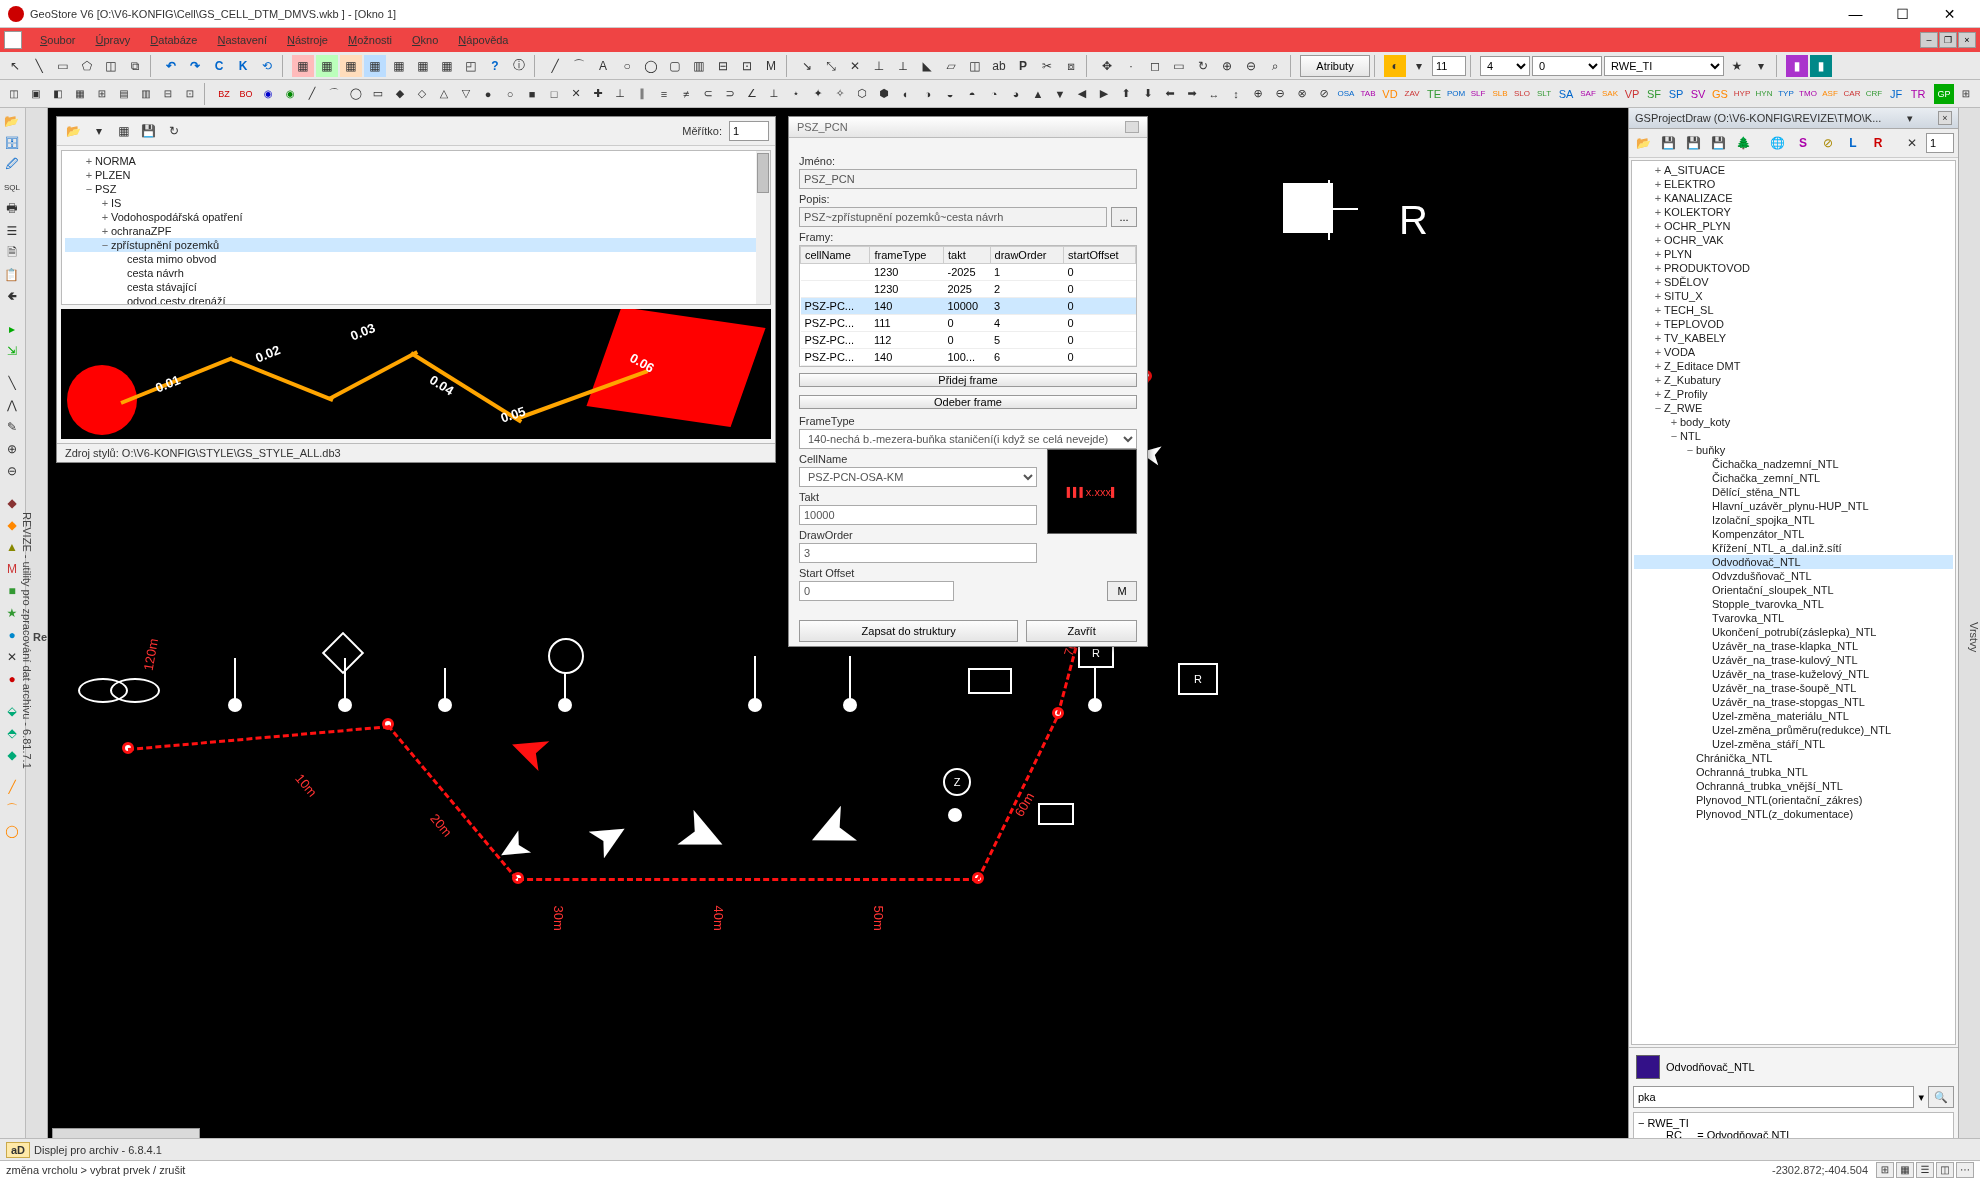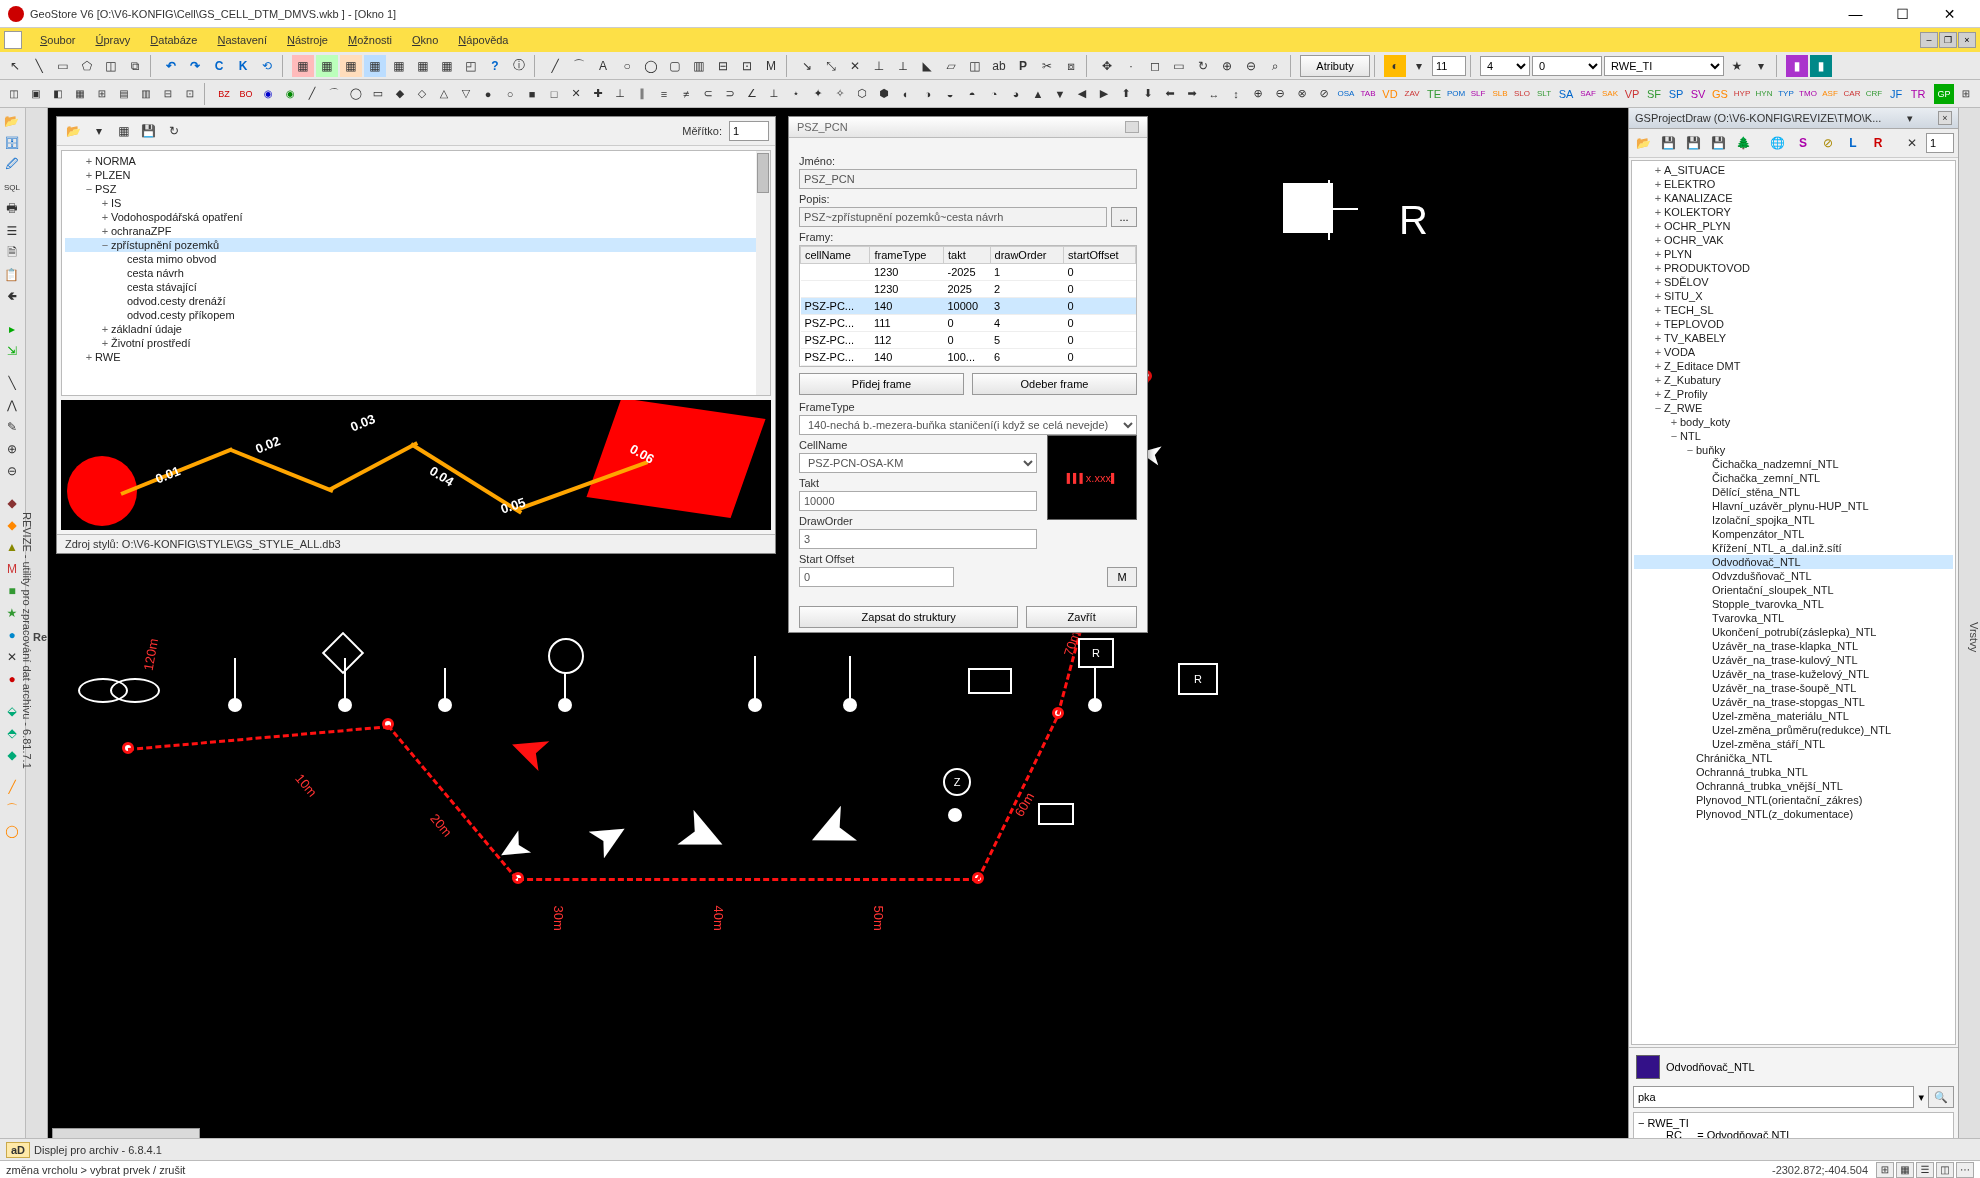--- a/index.html
+++ b/index.html
@@ -6,21 +6,21 @@
 body { background: #f0f0f0; width: 1980px; height: 1178px; overflow: hidden; position: relative; }
 
 
 .titlebar { height: 28px; background: #fff; display: flex; align-items: center; padding: 0 8px; border-bottom: 1px solid #ccc; }
 .titlebar .icon { width: 16px; height: 16px; background: #c00; border-radius: 50%; margin-right: 6px; }
 .titlebar .title { flex: 1; color: #333; }
 .titlebar .winbtns { display: flex; gap: 2px; }
 .titlebar .winbtn { width: 45px; height: 28px; display: flex; align-items: center; justify-content: center; font-size: 14px; }
 
 
-.menubar { height: 24px; background: #fde047; display: flex; align-items: center; padding: 0 4px; position: relative; }
+.menubar { height: 24px; background: #ef4444; display: flex; align-items: center; padding: 0 4px; position: relative; }
 .menubar .docicon { width: 18px; height: 18px; background: #fff; border: 1px solid #999; margin-right: 8px; }
 .menubar .mitem { padding: 3px 10px; color: #333; cursor: default; }
 .menubar .mitem u { text-decoration: underline; }
 .menubar .mdibtns { position: absolute; right: 4px; display: flex; gap: 1px; }
 .menubar .mdibtn { width: 18px; height: 16px; background: #d0d0d0; border: 1px solid #999; font-size: 9px; display: flex; align-items: center; justify-content: center; }
 
 
 .toolbar { height: 28px; background: #eaeaea; border-bottom: 1px solid #bbb; display: flex; align-items: center; padding: 0 4px; gap: 2px; }
 .tbtn { width: 22px; height: 22px; border: 1px solid transparent; display: flex; align-items: center; justify-content: center; font-size: 12px; color: #333; }
 .tsep { width: 6px; height: 22px; border-left: 1px solid #aaa; margin: 0 2px; }
@@ -34,21 +34,21 @@
 .leftstrip .tbtn { width: 20px; height: 20px; }
 .leftstrip2 { width: 22px; background: #e0e0e0; border-right: 1px solid #aaa; writing-mode: vertical-rl; text-orientation: mixed; font-size: 10px; color: #444; padding-top: 6px; display: flex; flex-direction: column; align-items: center; }
 .canvaswrap { flex: 1; position: relative; background: #000; overflow: hidden; }
 .rightstrip { width: 22px; background: #e0e0e0; border-left: 1px solid #aaa; writing-mode: vertical-rl; font-size: 10px; color: #444; padding-top: 6px; text-align: center; }
 
 
 .styles-panel { position: absolute; left: 8px; top: 8px; width: 720px; background: #f4f4f4; border: 1px solid #888; box-shadow: 2px 2px 6px rgba(0,0,0,.3); z-index: 5; }
 .panel-title { background: linear-gradient(#fdfdfd,#e8e8e8); padding: 4px 8px; color: #333; border-bottom: 1px solid #bbb; }
 .panel-toolbar { display: flex; align-items: center; padding: 3px 6px; gap: 3px; background: #f0f0f0; border-bottom: 1px solid #ccc; }
 .panel-toolbar .spacer { flex: 1; }
-.tree { background: #fff; border: 1px solid #bbb; margin: 4px; height: 246px; overflow-y: auto; padding: 3px; font-size: 11px; position: relative; }
+.tree { background: #fff; border: 1px solid #bbb; margin: 4px; height: 155px; overflow-y: auto; padding: 3px; font-size: 11px; position: relative; }
 .tree-item { padding: 1px 0 1px 4px; color: #222; cursor: default; white-space: nowrap; }
 .tree-item.sel { background: #cde8ff; }
 .tree-item .tw { display: inline-block; width: 12px; text-align: center; color: #666; }
 .ind1 { padding-left: 18px; } .ind2 { padding-left: 34px; } .ind3 { padding-left: 50px; } .ind4 { padding-left: 66px; }
 .preview { background: #000; margin: 0 4px 4px 4px; height: 130px; position: relative; overflow: hidden; }
 .panel-status { background: #f0f0f0; border-top: 1px solid #bbb; padding: 3px 8px; color: #333; }
 
 
 .pcn-dialog { position: absolute; left: 740px; top: 8px; width: 360px; background: #f4f4f4; border: 1px solid #888; box-shadow: 2px 2px 6px rgba(0,0,0,.3); z-index: 6; }
 .dlg-title { background: linear-gradient(#fff,#e5e5e5); padding: 4px 8px; color: #666; border-bottom: 1px solid #bbb; display: flex; justify-content: space-between; }
@@ -57,21 +57,21 @@
 .fld-input { width: 100%; height: 20px; border: 1px solid #aaa; background: #fff; padding: 0 4px; color: #555; }
 .fld-input[readonly] { background: #f2f2f2; }
 .fld-row { display: flex; gap: 4px; align-items: center; }
 .fld-row .fld-input { flex: 1; }
 .fld-row .smbtn { width: 26px; height: 20px; border: 1px solid #999; background: #eee; }
 .grid { border: 1px solid #bbb; background: #fff; margin-top: 2px; }
 .grid table { width: 100%; border-collapse: collapse; }
 .grid th { background: #f0f0f0; border: 1px solid #ccc; padding: 2px 4px; font-weight: normal; text-align: left; font-size: 11px; }
 .grid td { border-bottom: 1px solid #eee; padding: 2px 4px; font-size: 11px; }
 .grid tr.sel td { background: #cde8ff; }
-.btnrow { display: flex; gap: 8px; margin: 6px 0; }
+.btnrow { display: flex; gap: 8px; margin: 6px 0; flex-direction: column; }
 .btn { flex: 1; height: 22px; border: 1px solid #999; background: linear-gradient(#fdfdfd,#e5e5e5); cursor: default; }
 .cellprev { width: 90px; height: 85px; background: #000; border: 1px solid #666; float: right; margin-left: 6px; display:flex;align-items:center;justify-content:center;color:#f33;font-size:9px; }
 .half { width: calc(100% - 100px); }
 .bottom-btns { display: flex; gap: 8px; padding: 6px 10px 4px; }
 .bottom-btns .btn:first-child { flex: 2; }
 .bottom-btns .btn:last-child { flex: 1; }
 
 
 .projpanel { width: 330px; background: #f4f4f4; border-left: 1px solid #999; display: flex; flex-direction: column; }
 .projpanel .pp-title { background: linear-gradient(#e9edf2,#cfd7e0); padding: 3px 6px; border-bottom: 1px solid #aaa; display: flex; align-items: center; gap: 4px; font-size: 10px; color: #333; }

